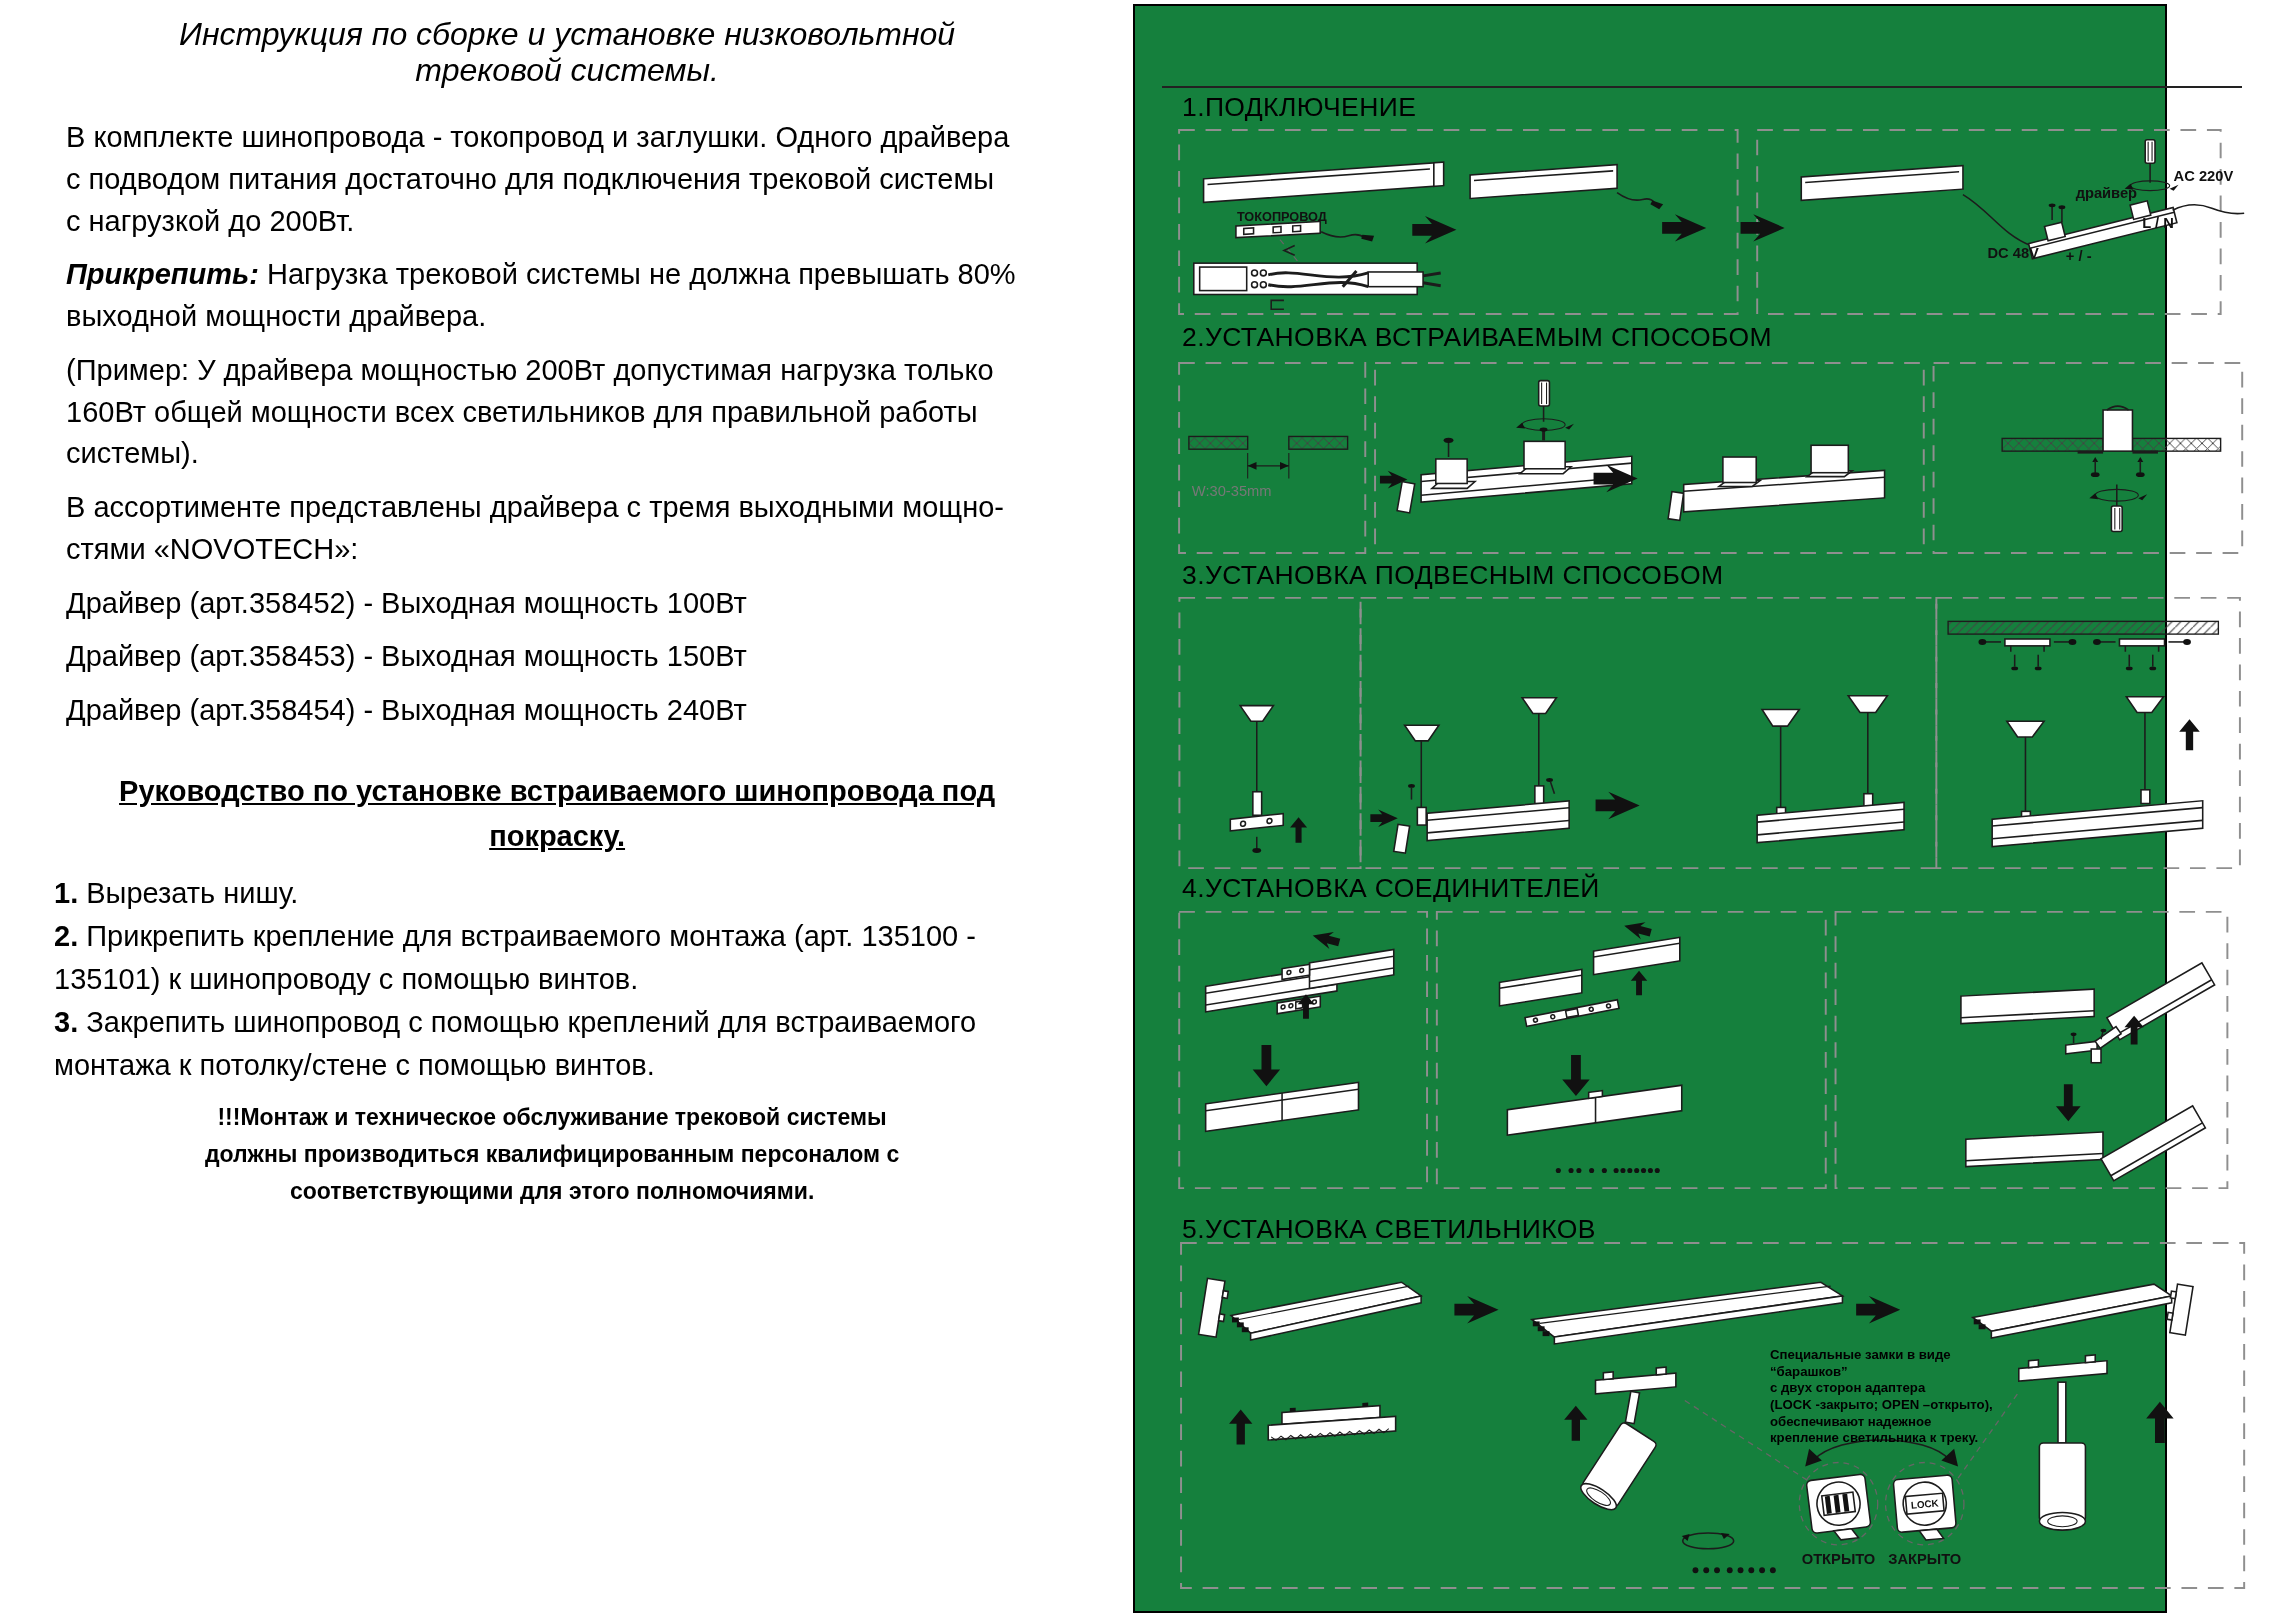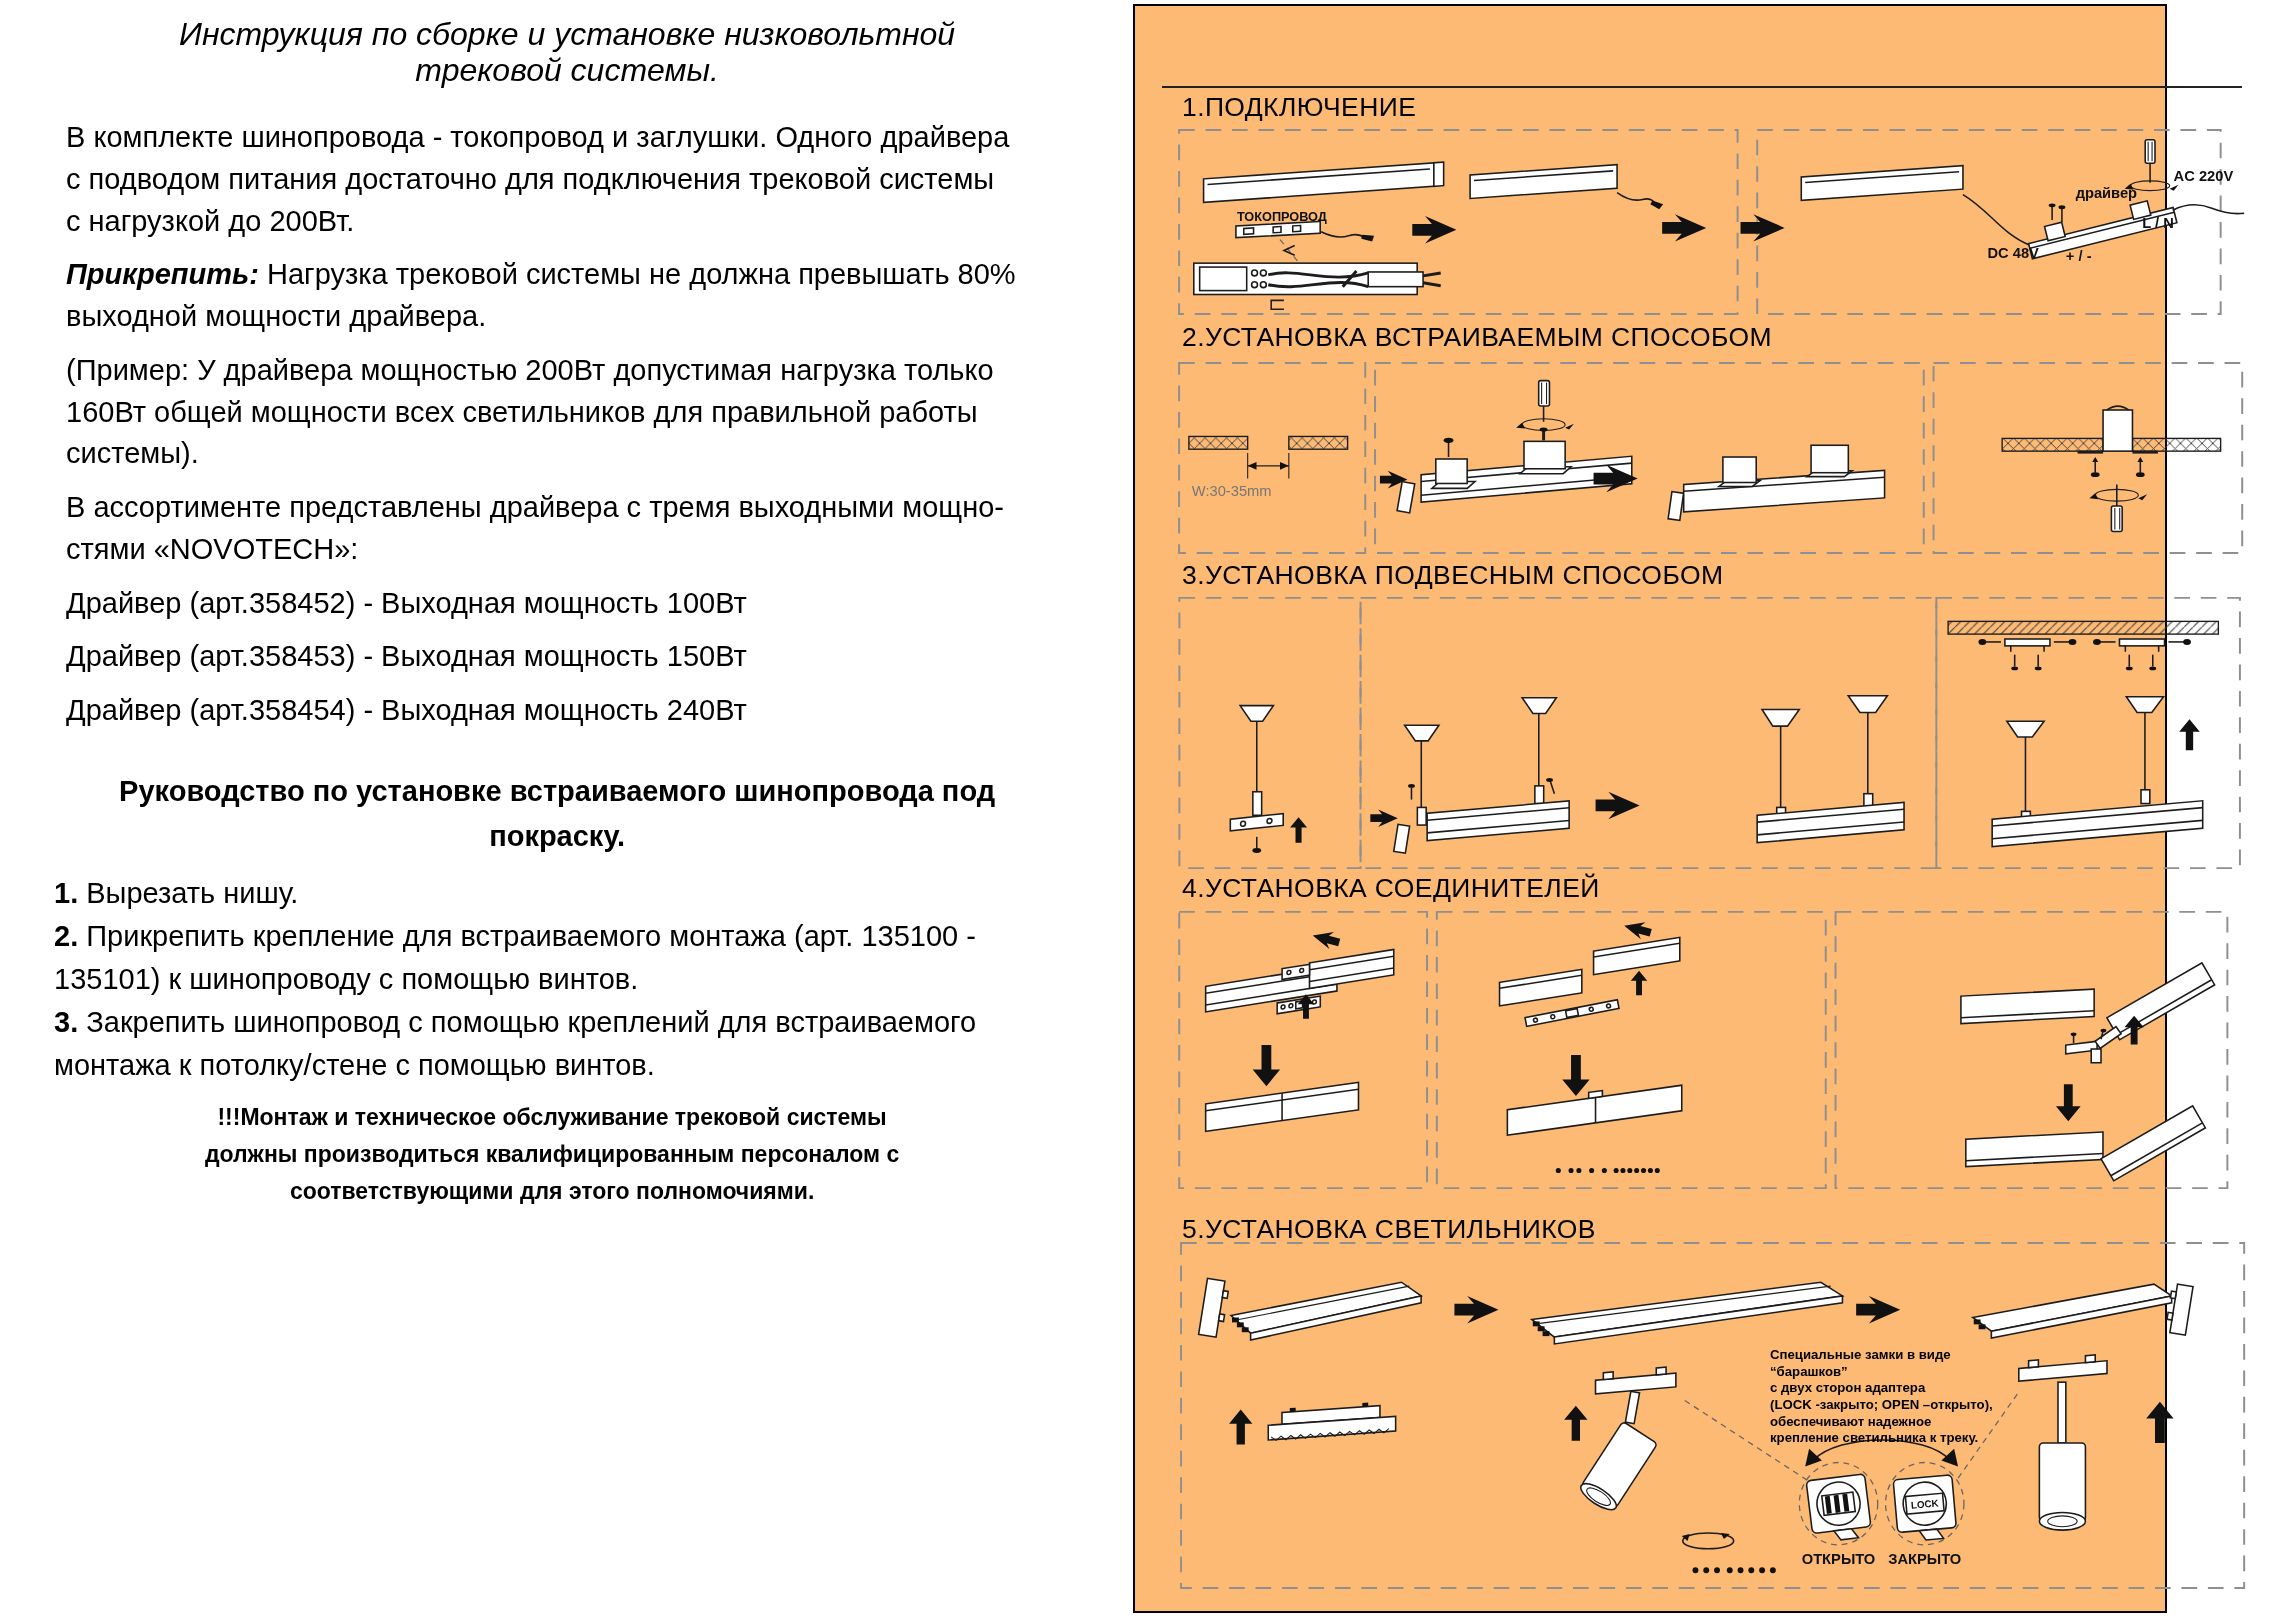--- a/index.html
+++ b/index.html
@@ -6,29 +6,29 @@
   body { width:2293px; height:1621px; background:#ffffff; color:#000;
          font-family:"Liberation Sans", sans-serif; position:relative; overflow:hidden; }
 
   
   .left { position:absolute; left:0; top:0; width:1129px; padding:15.7px 9.8px 0 54px; box-sizing:border-box; }
   .title { font-size:32px; font-weight:normal; font-style:italic; text-align:center;
            white-space:pre-line; line-height:1.13; margin:0 39px 29px 0; }
   .body  { font-size:29px; line-height:1.44; white-space:pre-line; margin:12px; }
   .bi    { font-weight:bold; font-style:italic; }
   .guide-title { font-size:29px; font-weight:bold; text-align:center; white-space:pre-line;
-                 line-height:1.55; margin:37px 59px 13.7px 0; }
+                 line-height:1.55; margin:37px 59px 13.7px 0;text-decoration:underline; }
   .step  { font-size:29px; line-height:1.48; white-space:pre-line; margin:0; }
   .step b { font-weight:bold; }
   .warning { font-size:23px; font-weight:bold; text-align:center; white-space:pre-line;
              line-height:1.62; margin:11.8px 69px 0 0; }
 
   
   .panel { position:absolute; left:1133px; top:3.9px; width:1034px; height:1609px;
-           border:2.9px solid #000; background:#fdba74; box-sizing:border-box; }
+           border:2.9px solid #000; background:#15803d; box-sizing:border-box; }
   .panel-rule { position:absolute; left:27.4px; top:80px; width:1080px; border-top:2px solid #222; }
   .sec-h { position:absolute; left:47px; font-size:26.5px; letter-spacing:0.4px; white-space:nowrap; }
   svg.sec { position:absolute; left:0; }
   svg text { font-family:"Liberation Sans", sans-serif; fill:#111; }
   .lbl13 { font-weight:bold; font-size:13px; }
   .lbl15 { font-weight:bold; font-size:15px; }
   .lblg  { font-size:15px; fill:#777; }
   .lockt { font-weight:bold; font-size:10px; }
   .callout { position:absolute; left:635px; top:1341px; width:249px; text-align:left;
              font-weight:bold; font-size:13.2px; line-height:16.7px; white-space:pre-line; }

